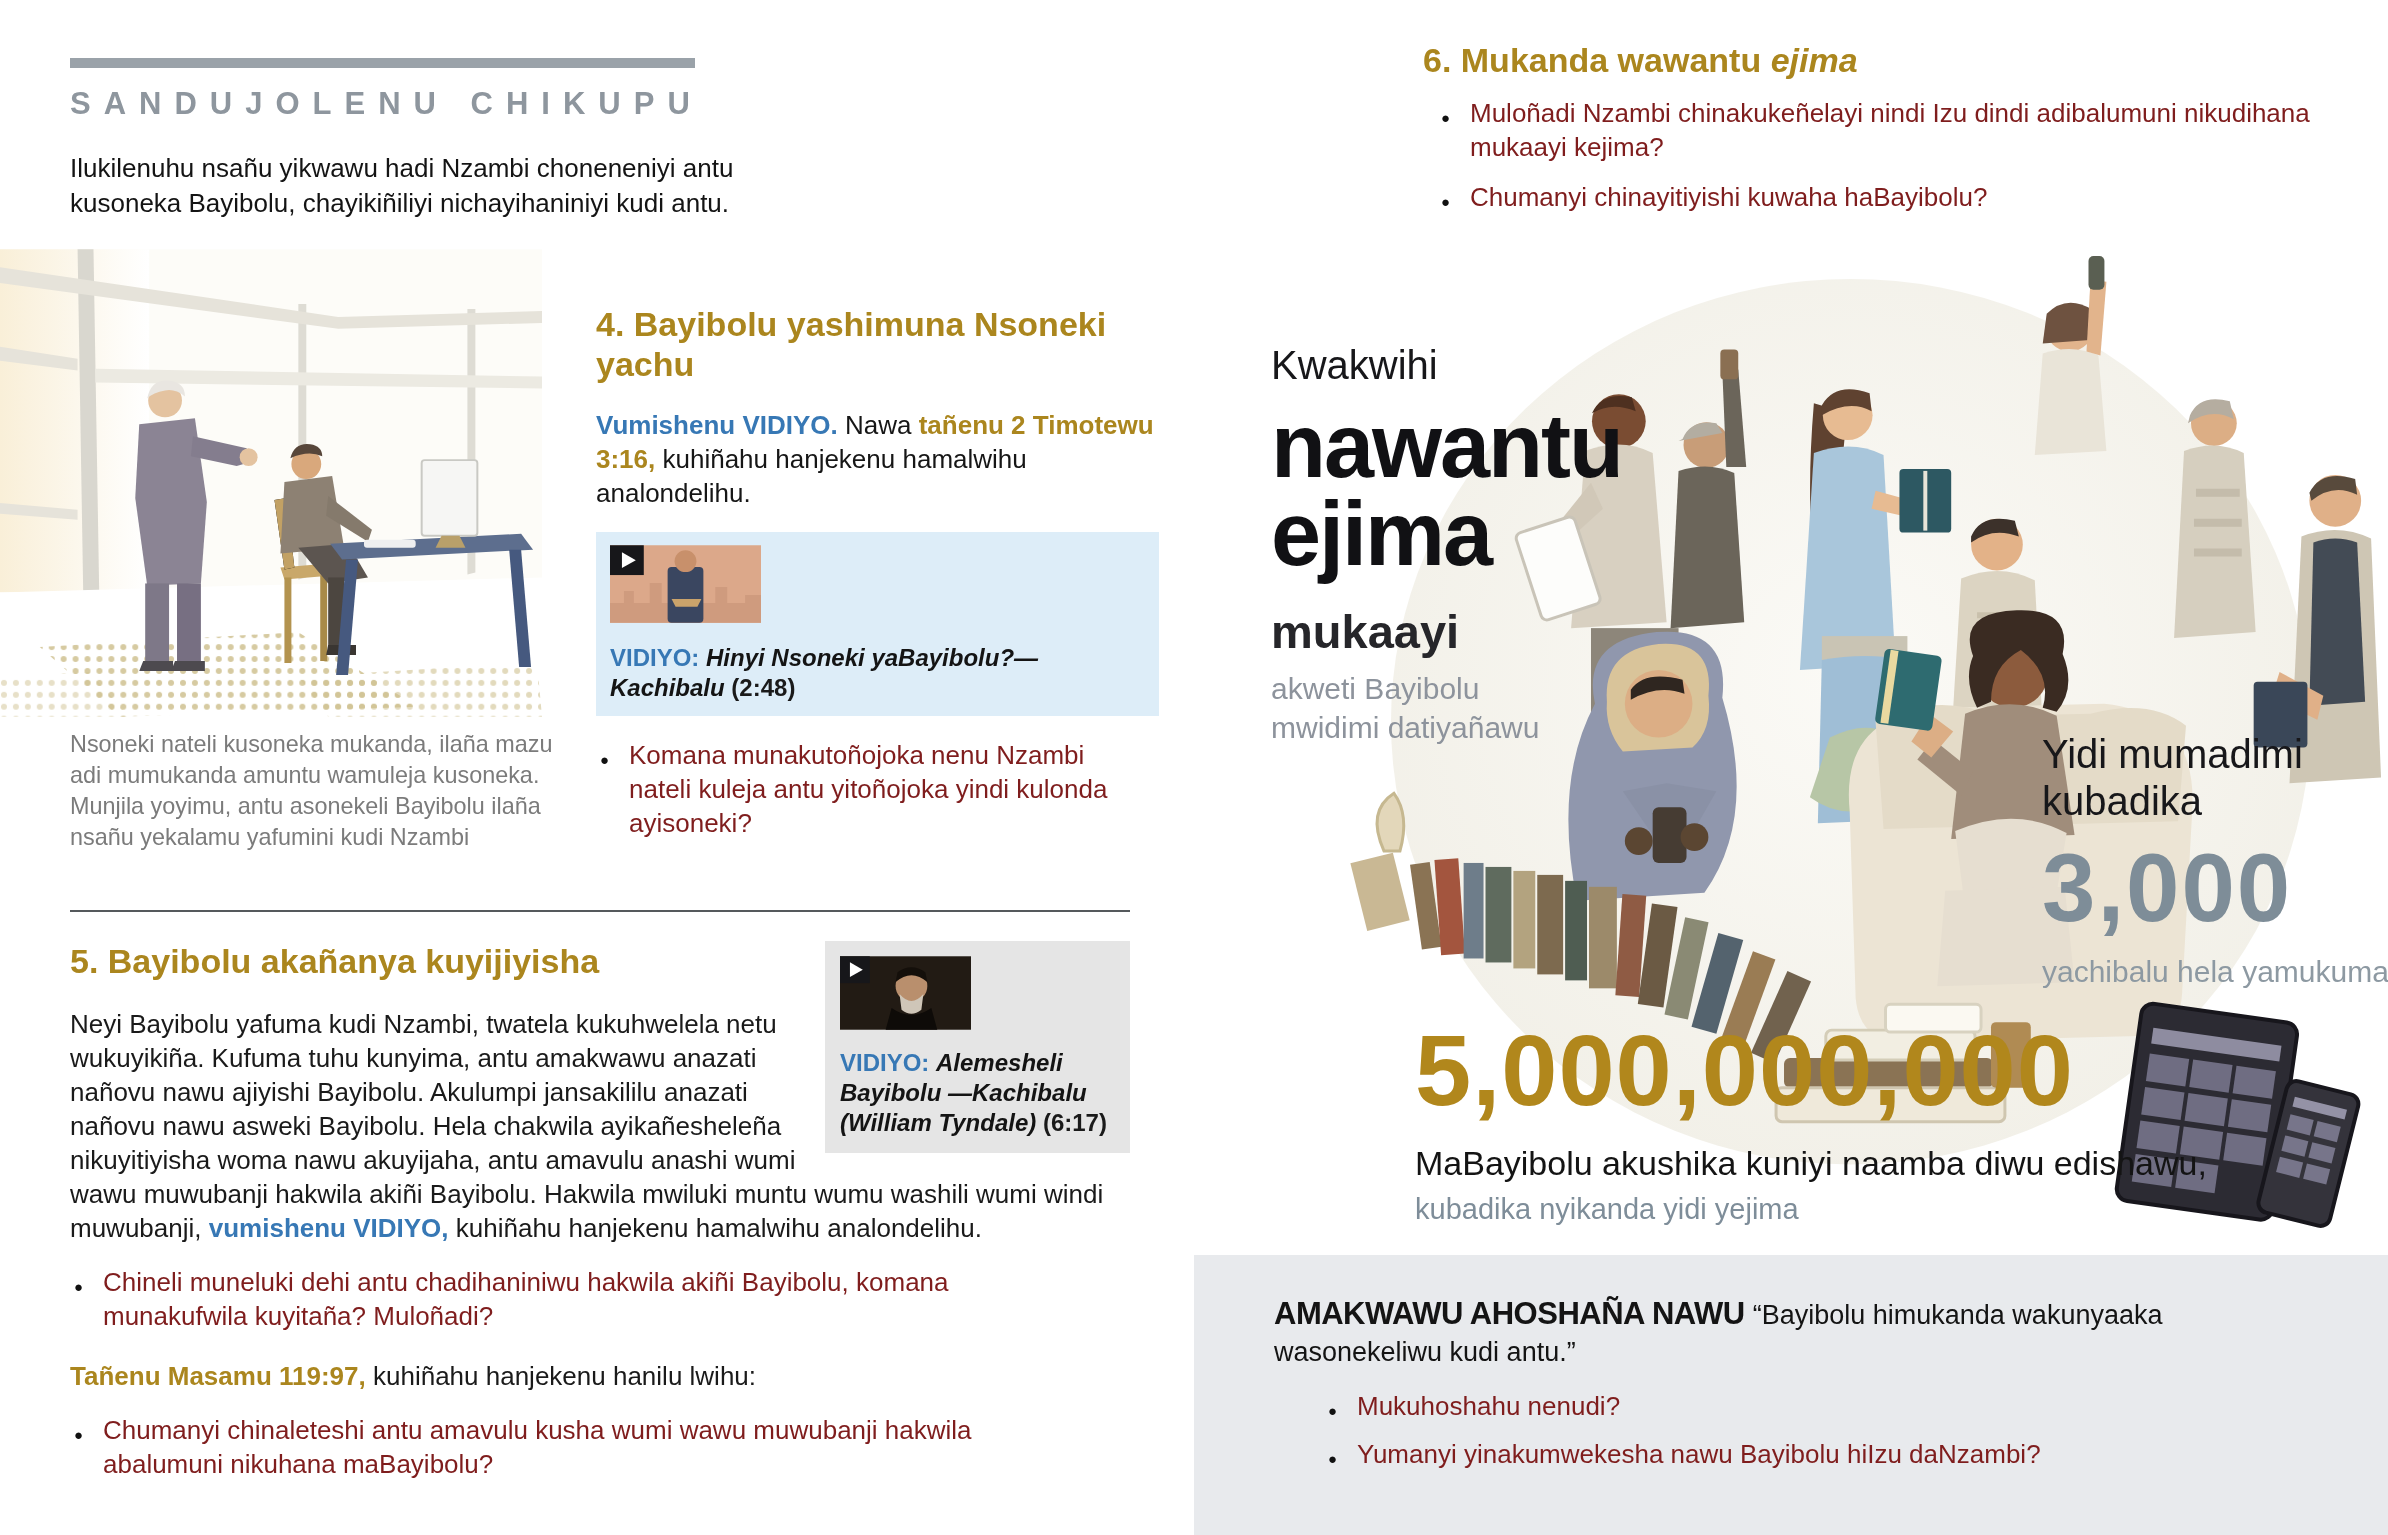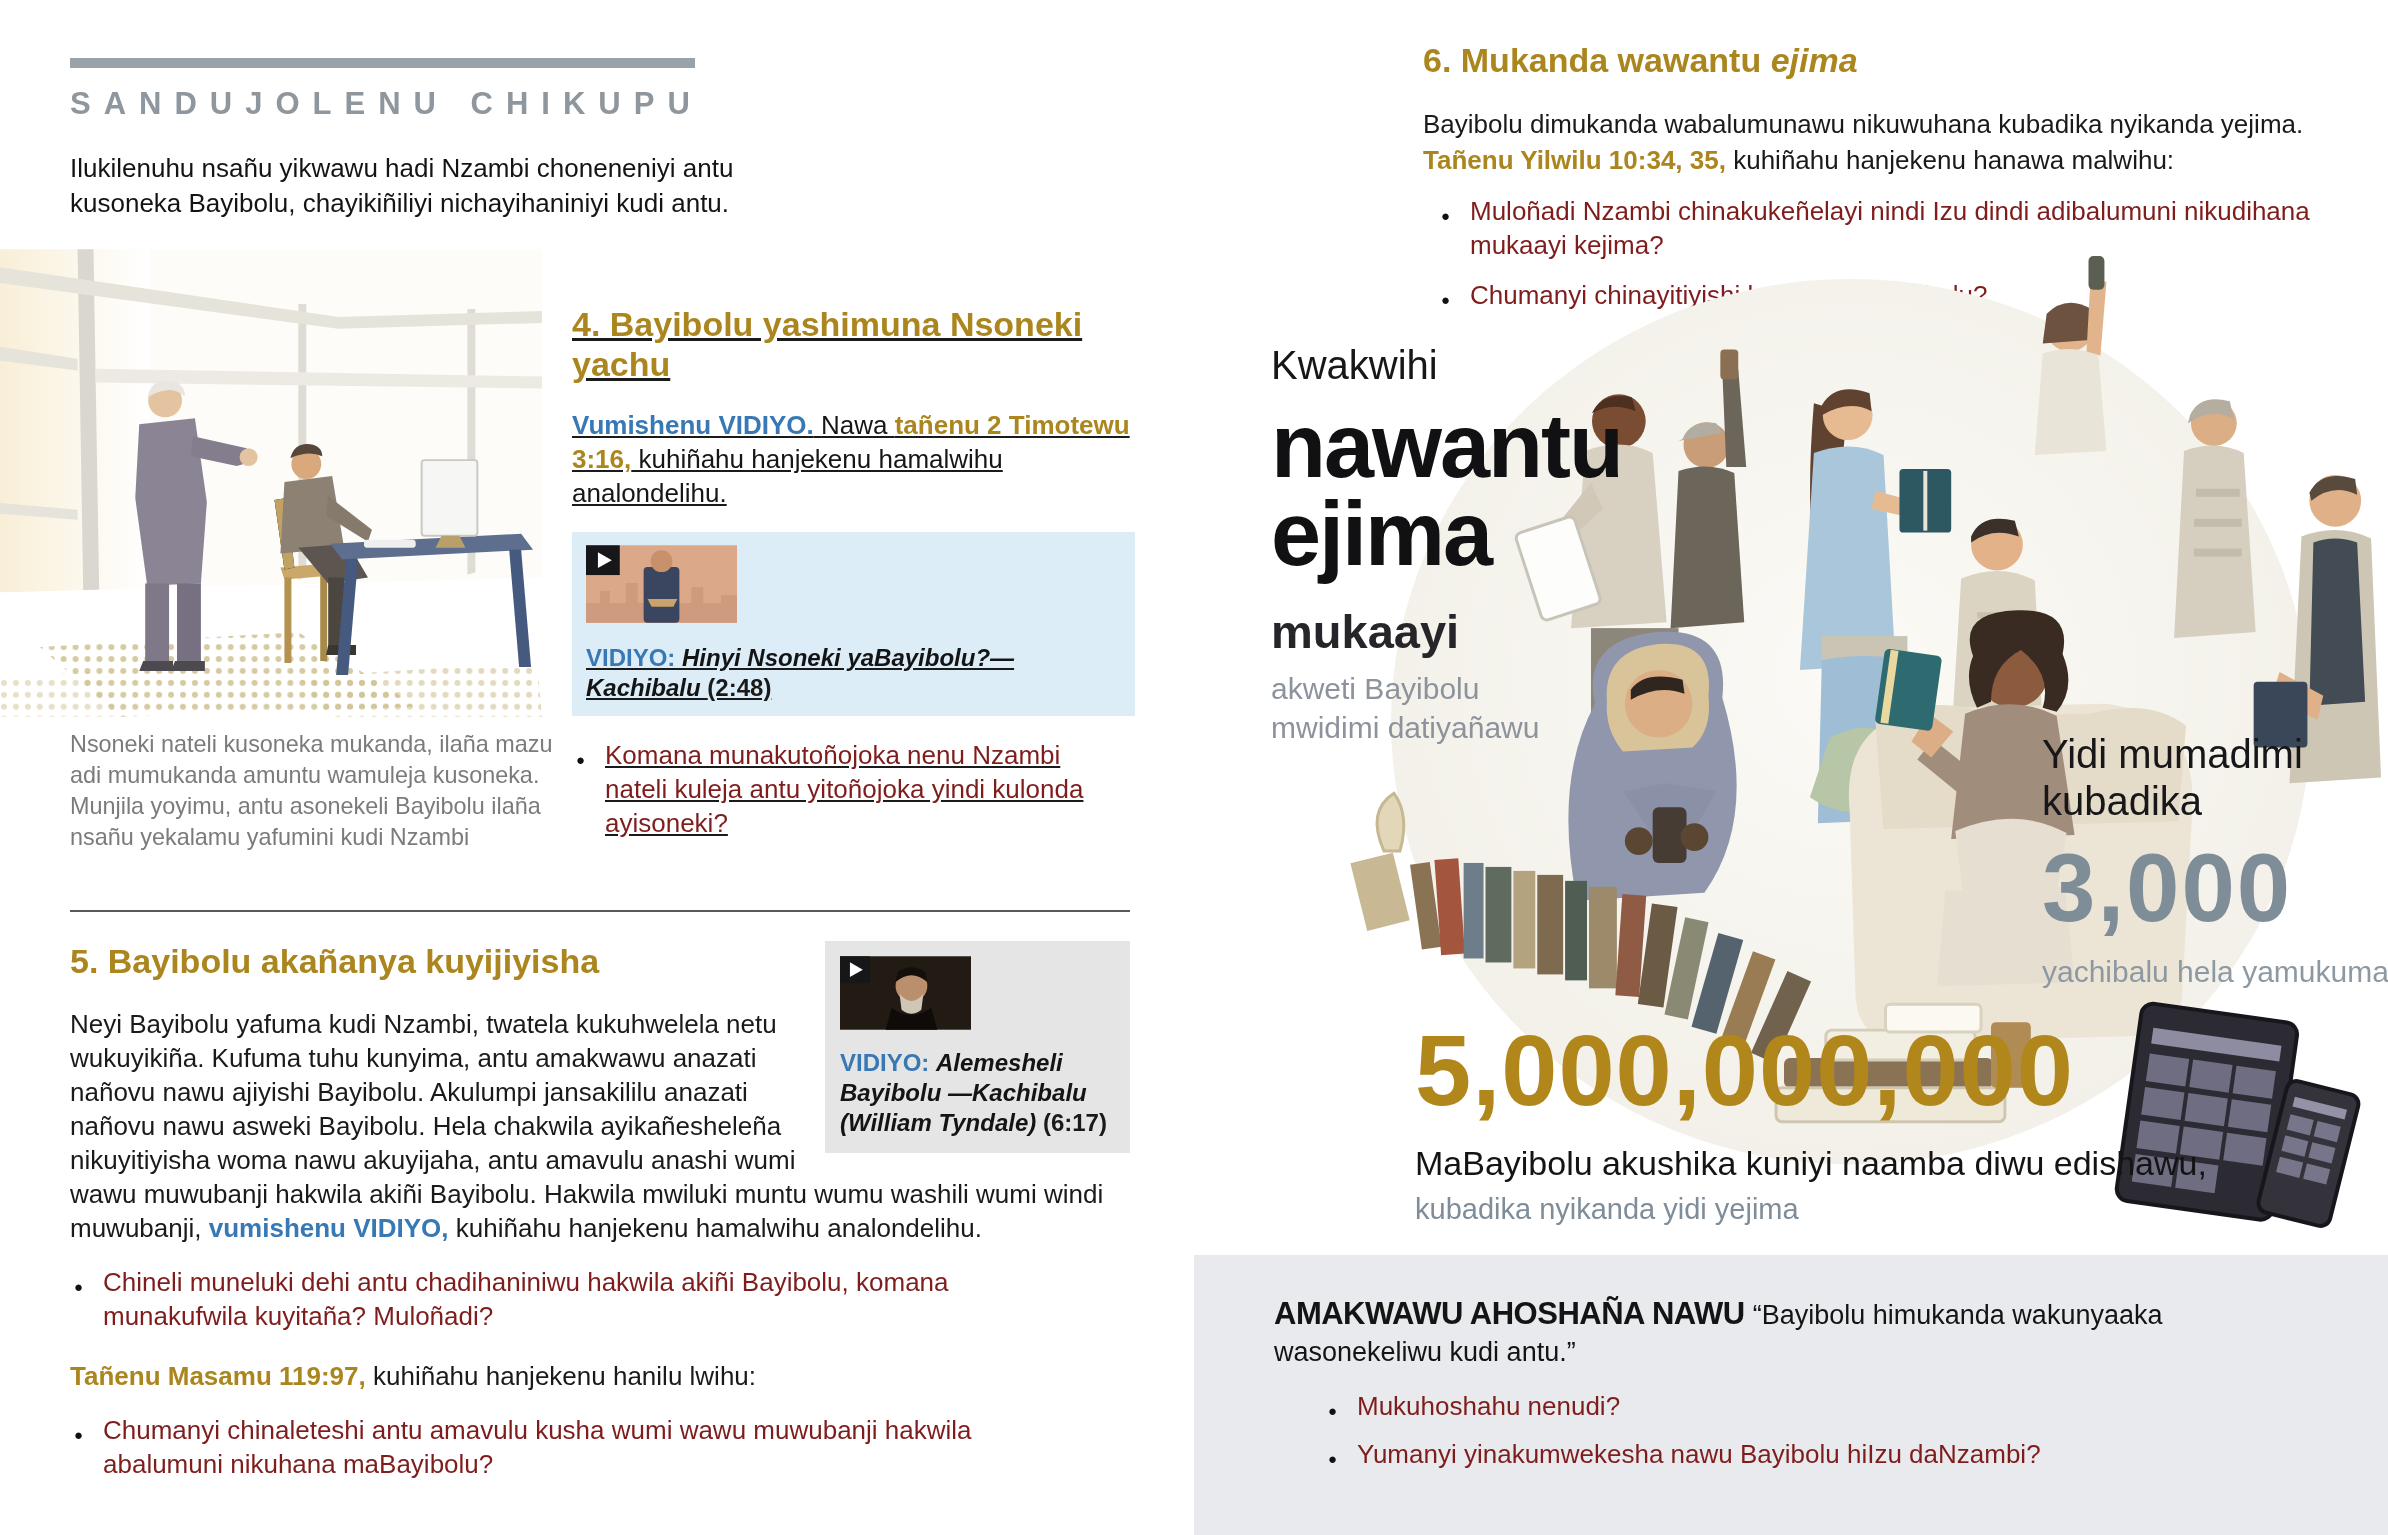--- a/index.html
+++ b/index.html
@@ -13,21 +13,21 @@
   
   .top-bar { left:70px; top:58px; width:625px; height:10px; background:#9aa2a9; }
   .section-header {
     left:70px; top:86px; font-size:31px; font-weight:bold; letter-spacing:13px;
     color:#8e969e; white-space:nowrap;
   }
   .intro { left:70px; top:151px; width:776px; font-size:26px; line-height:35px; color:#141414; }
 
   .illu-left { left:0px; top:249px; }
 
-  .s4 { left:572px; top:304px; width:563px;text-decoration:underline; }
+  .s4 { left:596px; top:304px; width:563px; }
   h2.sec-h { font-size:34px; line-height:40px; font-weight:bold; color:#ab861e; }
   .lead, .body-t { font-size:26px; line-height:34px; color:#161616; }
   .s4 .lead { margin-top:24px; width:563px; }
   .blue { color:#3778b5; font-weight:bold; }
   .gold { color:#ab861e; font-weight:bold; }
 
   .video-box { background:#ddedf8; display:flex; align-items:flex-start;flex-direction:column; }
   .vb1 { margin-top:22px; width:563px; min-height:103px; padding:13px 14px; gap:16px; }
   .vb1 .thumb { flex:0 0 auto; }
   .video-text { font-size:24px; line-height:30px; padding-top:4px; }
@@ -198,21 +198,20 @@
 
   <p class="scripture"><span class="gold">Tañenu Masamu 119:97,</span><span> kuhiñahu hanjekenu hanilu lwihu:</span></p>
 
   <ul class="blist">
     <li>Chumanyi chinaleteshi antu amavulu kusha wumi wawu muwubanji hakwila abalumuni nikuhana maBayibolu?</li>
   </ul>
 </div>
 
 <div class="abs s6">
   <h2 class="sec-h"><span>6. Mukanda wawantu </span><em>ejima</em></h2>
-  <p class="para"><span>Bayibolu dimukanda wabalumunawu nikuwuhana kubadika nyikanda yejima.</span><br><span class="gold">Tañenu Yilwilu 10:34, 35,</span><span> kuhiñahu hanjekenu hanawa malwihu:</span></p>
   <ul class="blist">
     <li>Muloñadi Nzambi chinakukeñelayi nindi Izu dindi adibalumuni nikudihana mukaayi kejima?</li>
     <li>Chumanyi chinayitiyishi kuwaha haBayibolu?</li>
   </ul>
 </div>
 
 <svg class="abs illu-right" width="1199" height="1000" viewBox="0 0 1205 1005">
   <defs>
     <radialGradient id="circ" cx="0.5" cy="0.45" r="0.75">
       <stop offset="0" stop-color="#fbfaf6"></stop>

